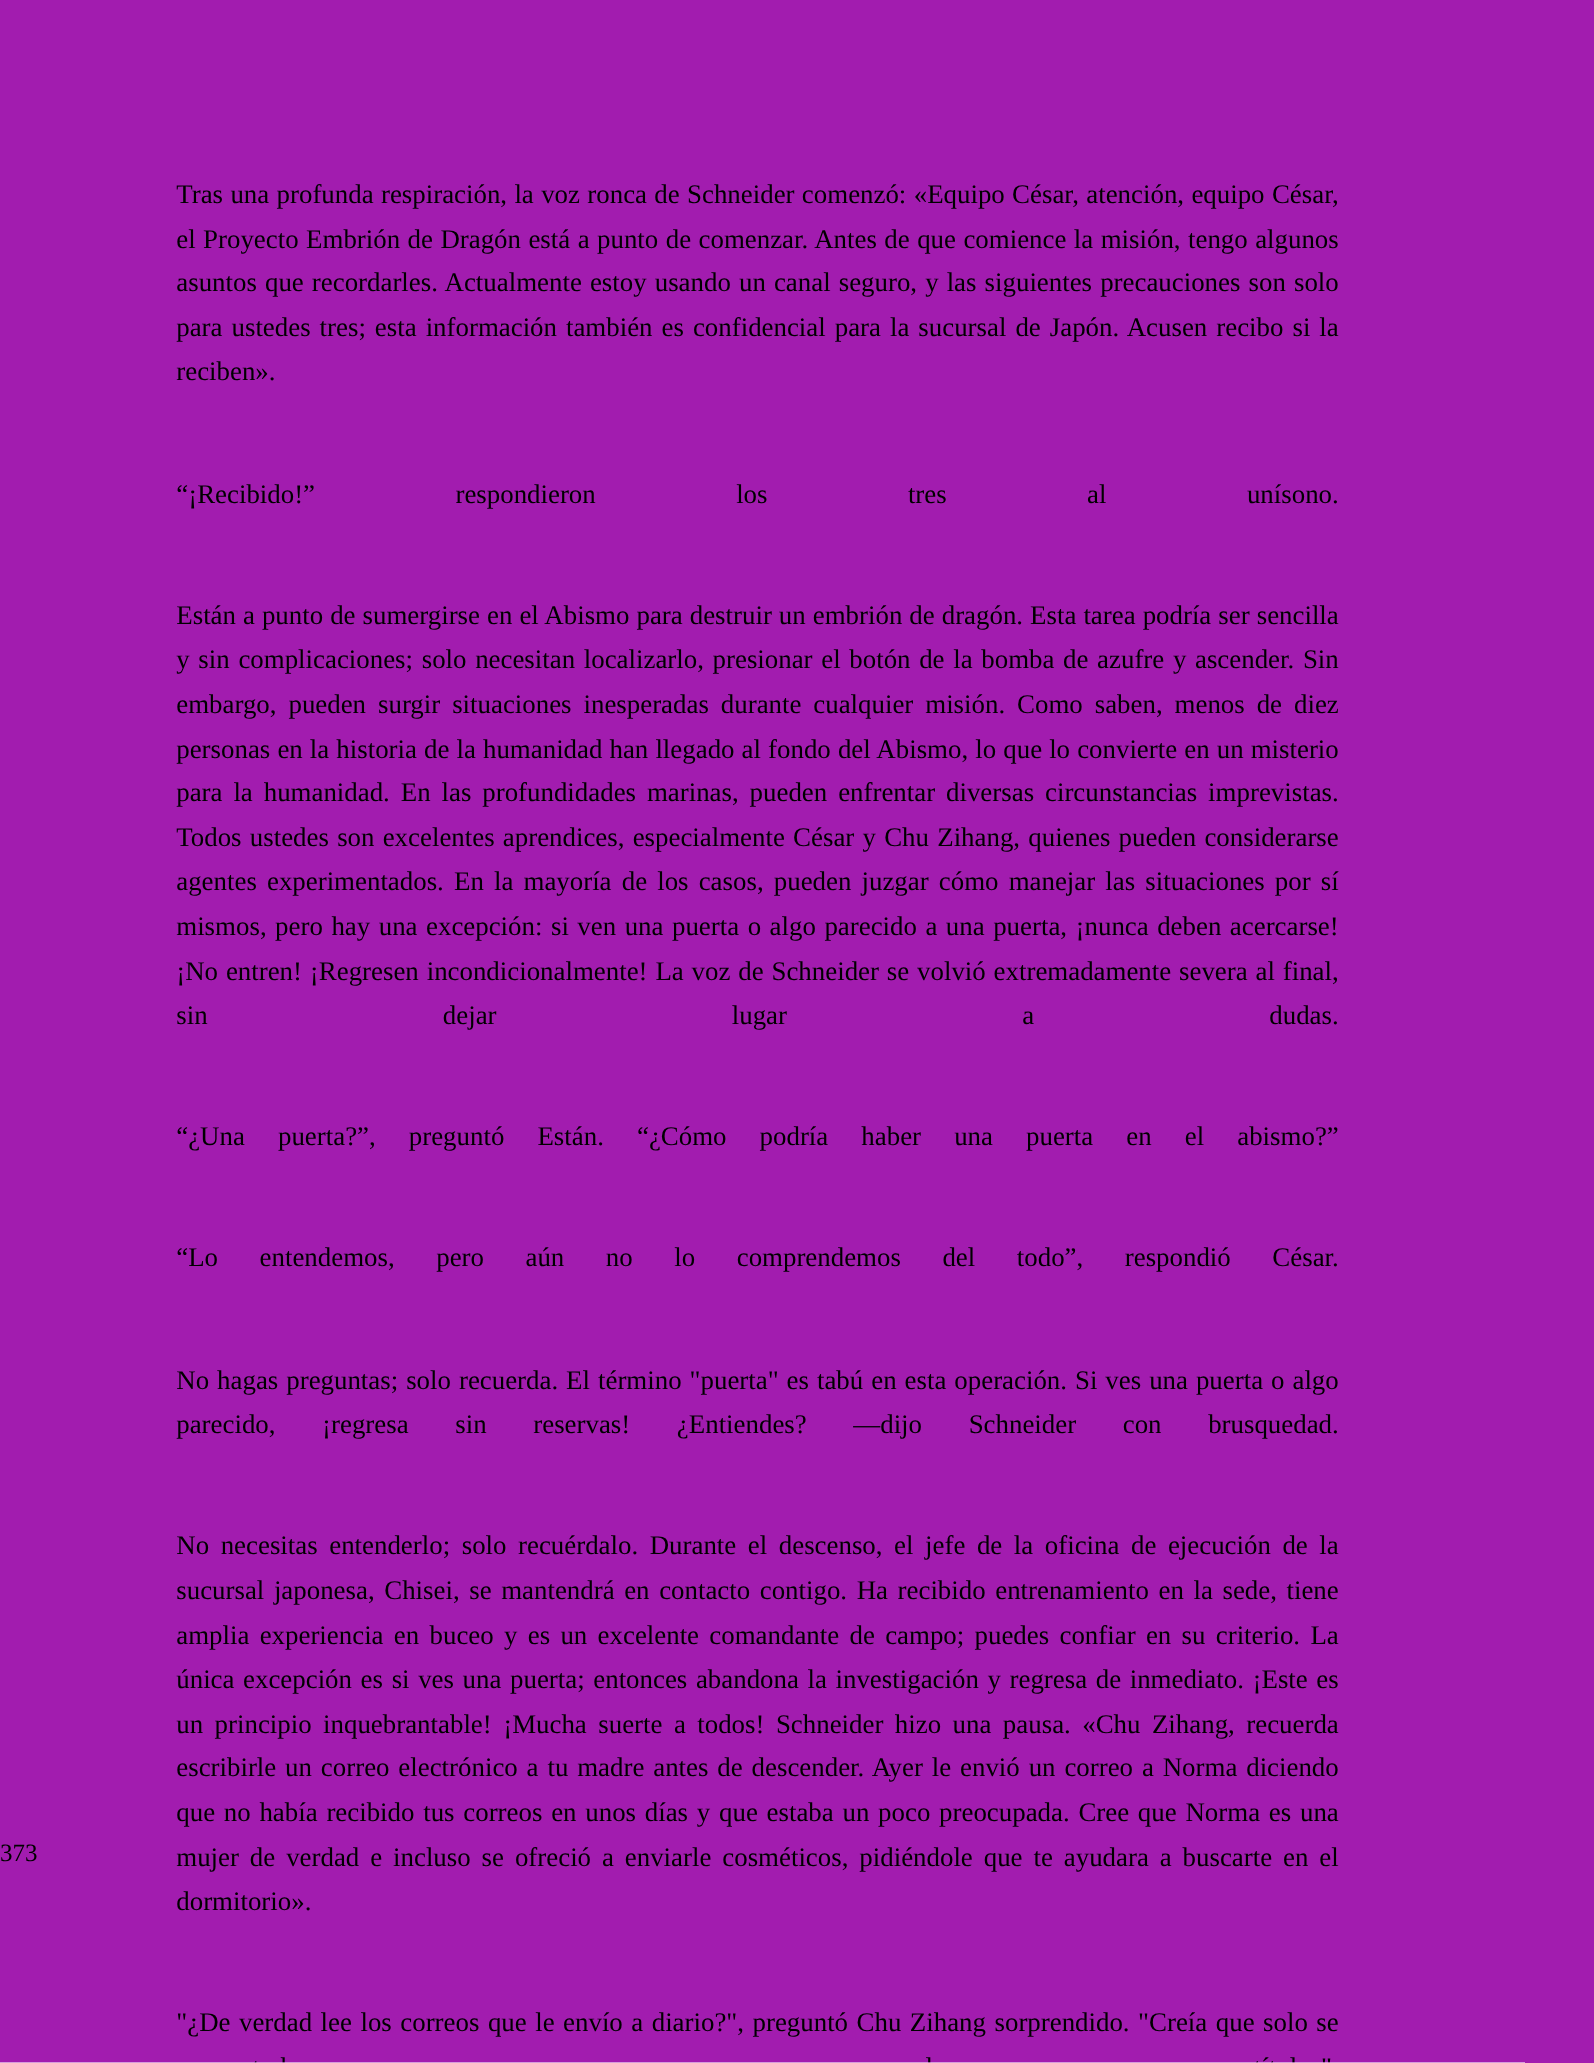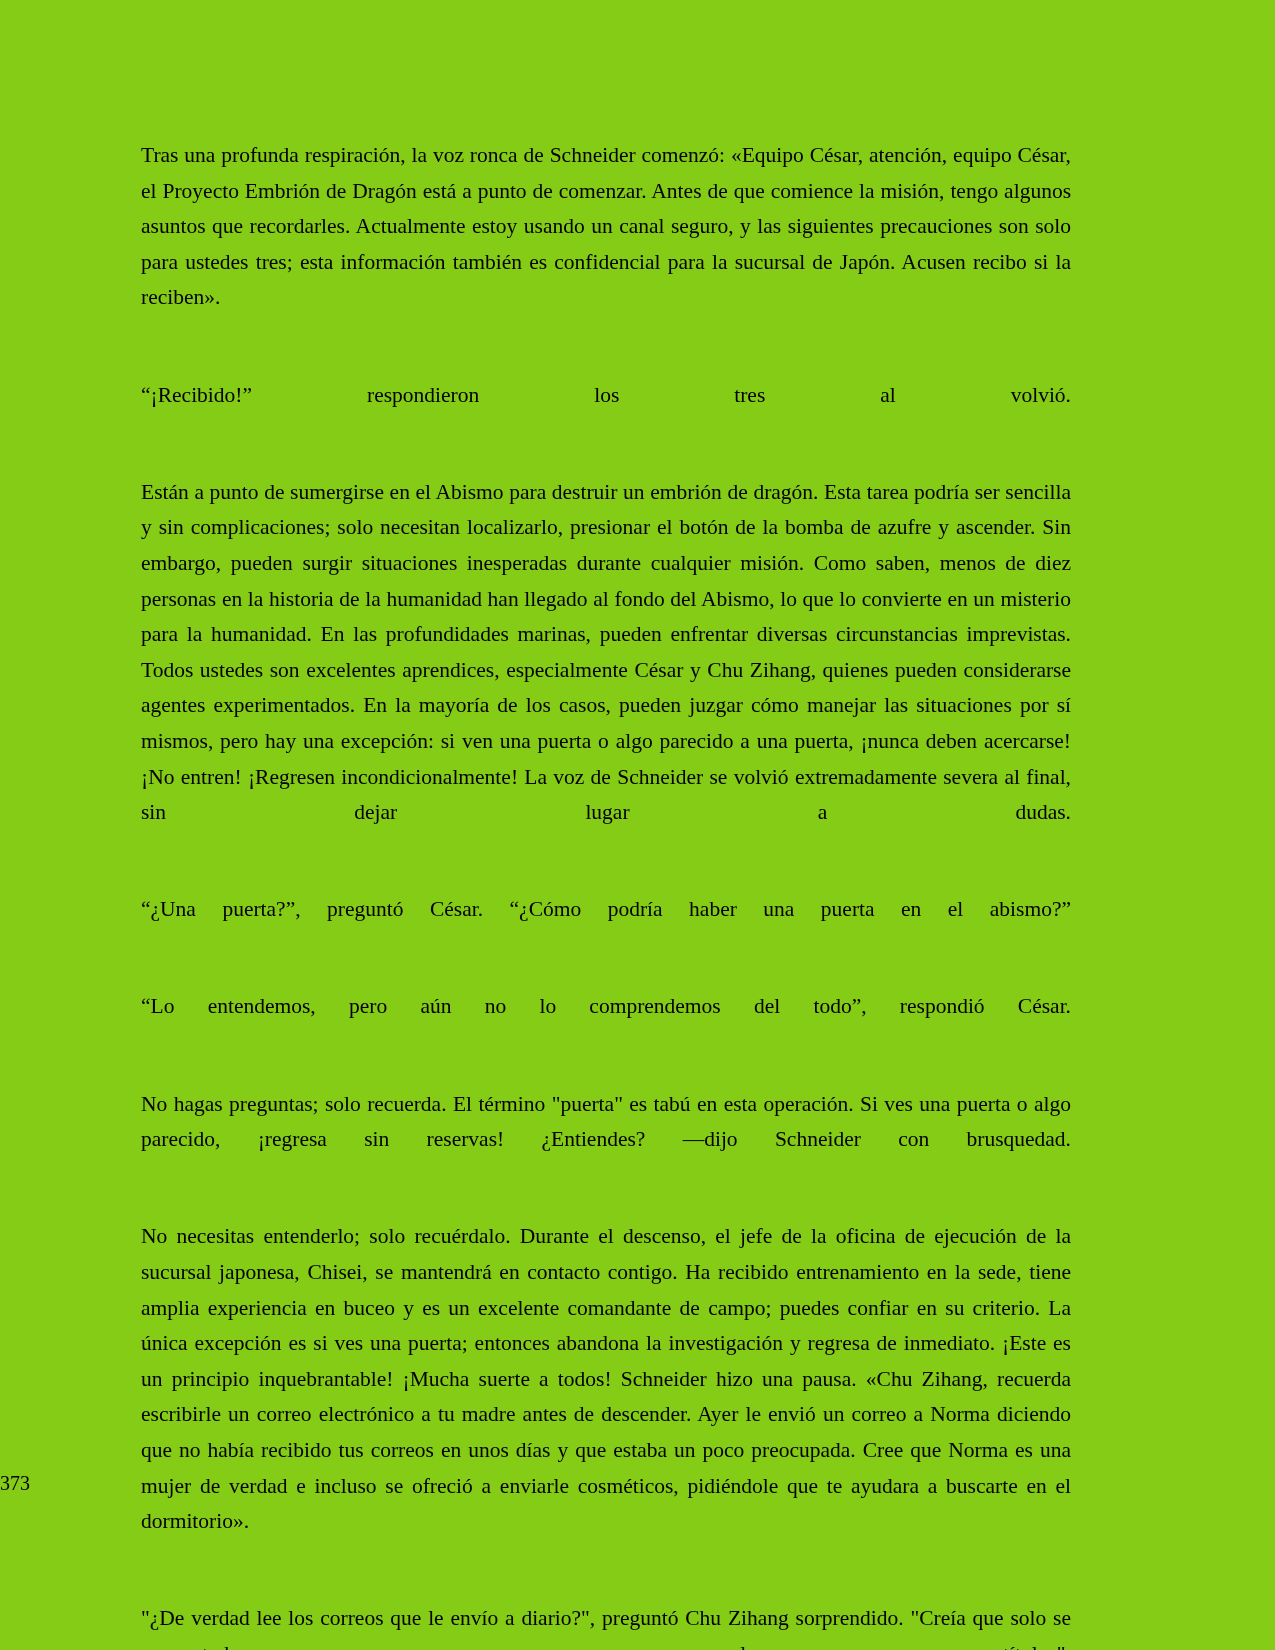--- a/index.html
+++ b/index.html
@@ -7,21 +7,21 @@
     margin: 0;
     padding: 0;
     background: #ffffff;
   }
 
   .page {
     position: relative;
     width: 1275px;
     height: 1650px;
     margin: 0 auto;
-    background: #84cc16;
+    background: #a21caf;
     box-sizing: border-box;
     overflow: hidden;
   }
 
   .content {
     position: absolute;
     left: 141px;
     top: 138px;
     width: 930px;
   }
@@ -61,23 +61,23 @@
     color: #000000;
   }
 </style>
 </head>
 <body>
 
 <div class="page">
 
   <div class="content">
     <p class="para">Tras una profunda respiración, la voz ronca de Schneider comenzó: «Equipo César, atención, equipo César, el Proyecto Embrión de Dragón está a punto de comenzar. Antes de que comience la misión, tengo algunos asuntos que recordarles. Actualmente estoy usando un canal seguro, y las siguientes precauciones son solo para ustedes tres; esta información también es confidencial para la sucursal de Japón. Acusen recibo si la reciben».</p>
-    <p class="para">“¡Recibido!” respondieron los tres al volvió.</p>
+    <p class="para">“¡Recibido!” respondieron los tres al unísono.</p>
     <p class="para">Están a punto de sumergirse en el Abismo para destruir un embrión de dragón. Esta tarea podría ser sencilla y sin complicaciones; solo necesitan localizarlo, presionar el botón de la bomba de azufre y ascender. Sin embargo, pueden surgir situaciones inesperadas durante cualquier misión. Como saben, menos de diez personas en la historia de la humanidad han llegado al fondo del Abismo, lo que lo convierte en un misterio para la humanidad. En las profundidades marinas, pueden enfrentar diversas circunstancias imprevistas. Todos ustedes son excelentes aprendices, especialmente César y Chu Zihang, quienes pueden considerarse agentes experimentados. En la mayoría de los casos, pueden juzgar cómo manejar las situaciones por sí mismos, pero hay una excepción: si ven una puerta o algo parecido a una puerta, ¡nunca deben acercarse! ¡No entren! ¡Regresen incondicionalmente! La voz de Schneider se volvió extremadamente severa al final, sin dejar lugar a dudas.</p>
-    <p class="para">“¿Una puerta?”, preguntó César. “¿Cómo podría haber una puerta en el abismo?”</p>
+    <p class="para">“¿Una puerta?”, preguntó Están. “¿Cómo podría haber una puerta en el abismo?”</p>
     <p class="para">“Lo entendemos, pero aún no lo comprendemos del todo”, respondió César.</p>
     <p class="para">No hagas preguntas; solo recuerda. El término "puerta" es tabú en esta operación. Si ves una puerta o algo parecido, ¡regresa sin reservas! ¿Entiendes? —dijo Schneider con brusquedad.</p>
     <p class="para">No necesitas entenderlo; solo recuérdalo. Durante el descenso, el jefe de la oficina de ejecución de la sucursal japonesa, Chisei, se mantendrá en contacto contigo. Ha recibido entrenamiento en la sede, tiene amplia experiencia en buceo y es un excelente comandante de campo; puedes confiar en su criterio. La única excepción es si ves una puerta; entonces abandona la investigación y regresa de inmediato. ¡Este es un principio inquebrantable! ¡Mucha suerte a todos! Schneider hizo una pausa. «Chu Zihang, recuerda escribirle un correo electrónico a tu madre antes de descender. Ayer le envió un correo a Norma diciendo que no había recibido tus correos en unos días y que estaba un poco preocupada. Cree que Norma es una mujer de verdad e incluso se ofreció a enviarle cosméticos, pidiéndole que te ayudara a buscarte en el dormitorio».</p>
     <p class="para">"¿De verdad lee los correos que le envío a diario?", preguntó Chu Zihang sorprendido. "Creía que solo se concentraba en los títulos".</p>
   </div>
 
   <div class="page-number">373</div>
 
 </div>
 

